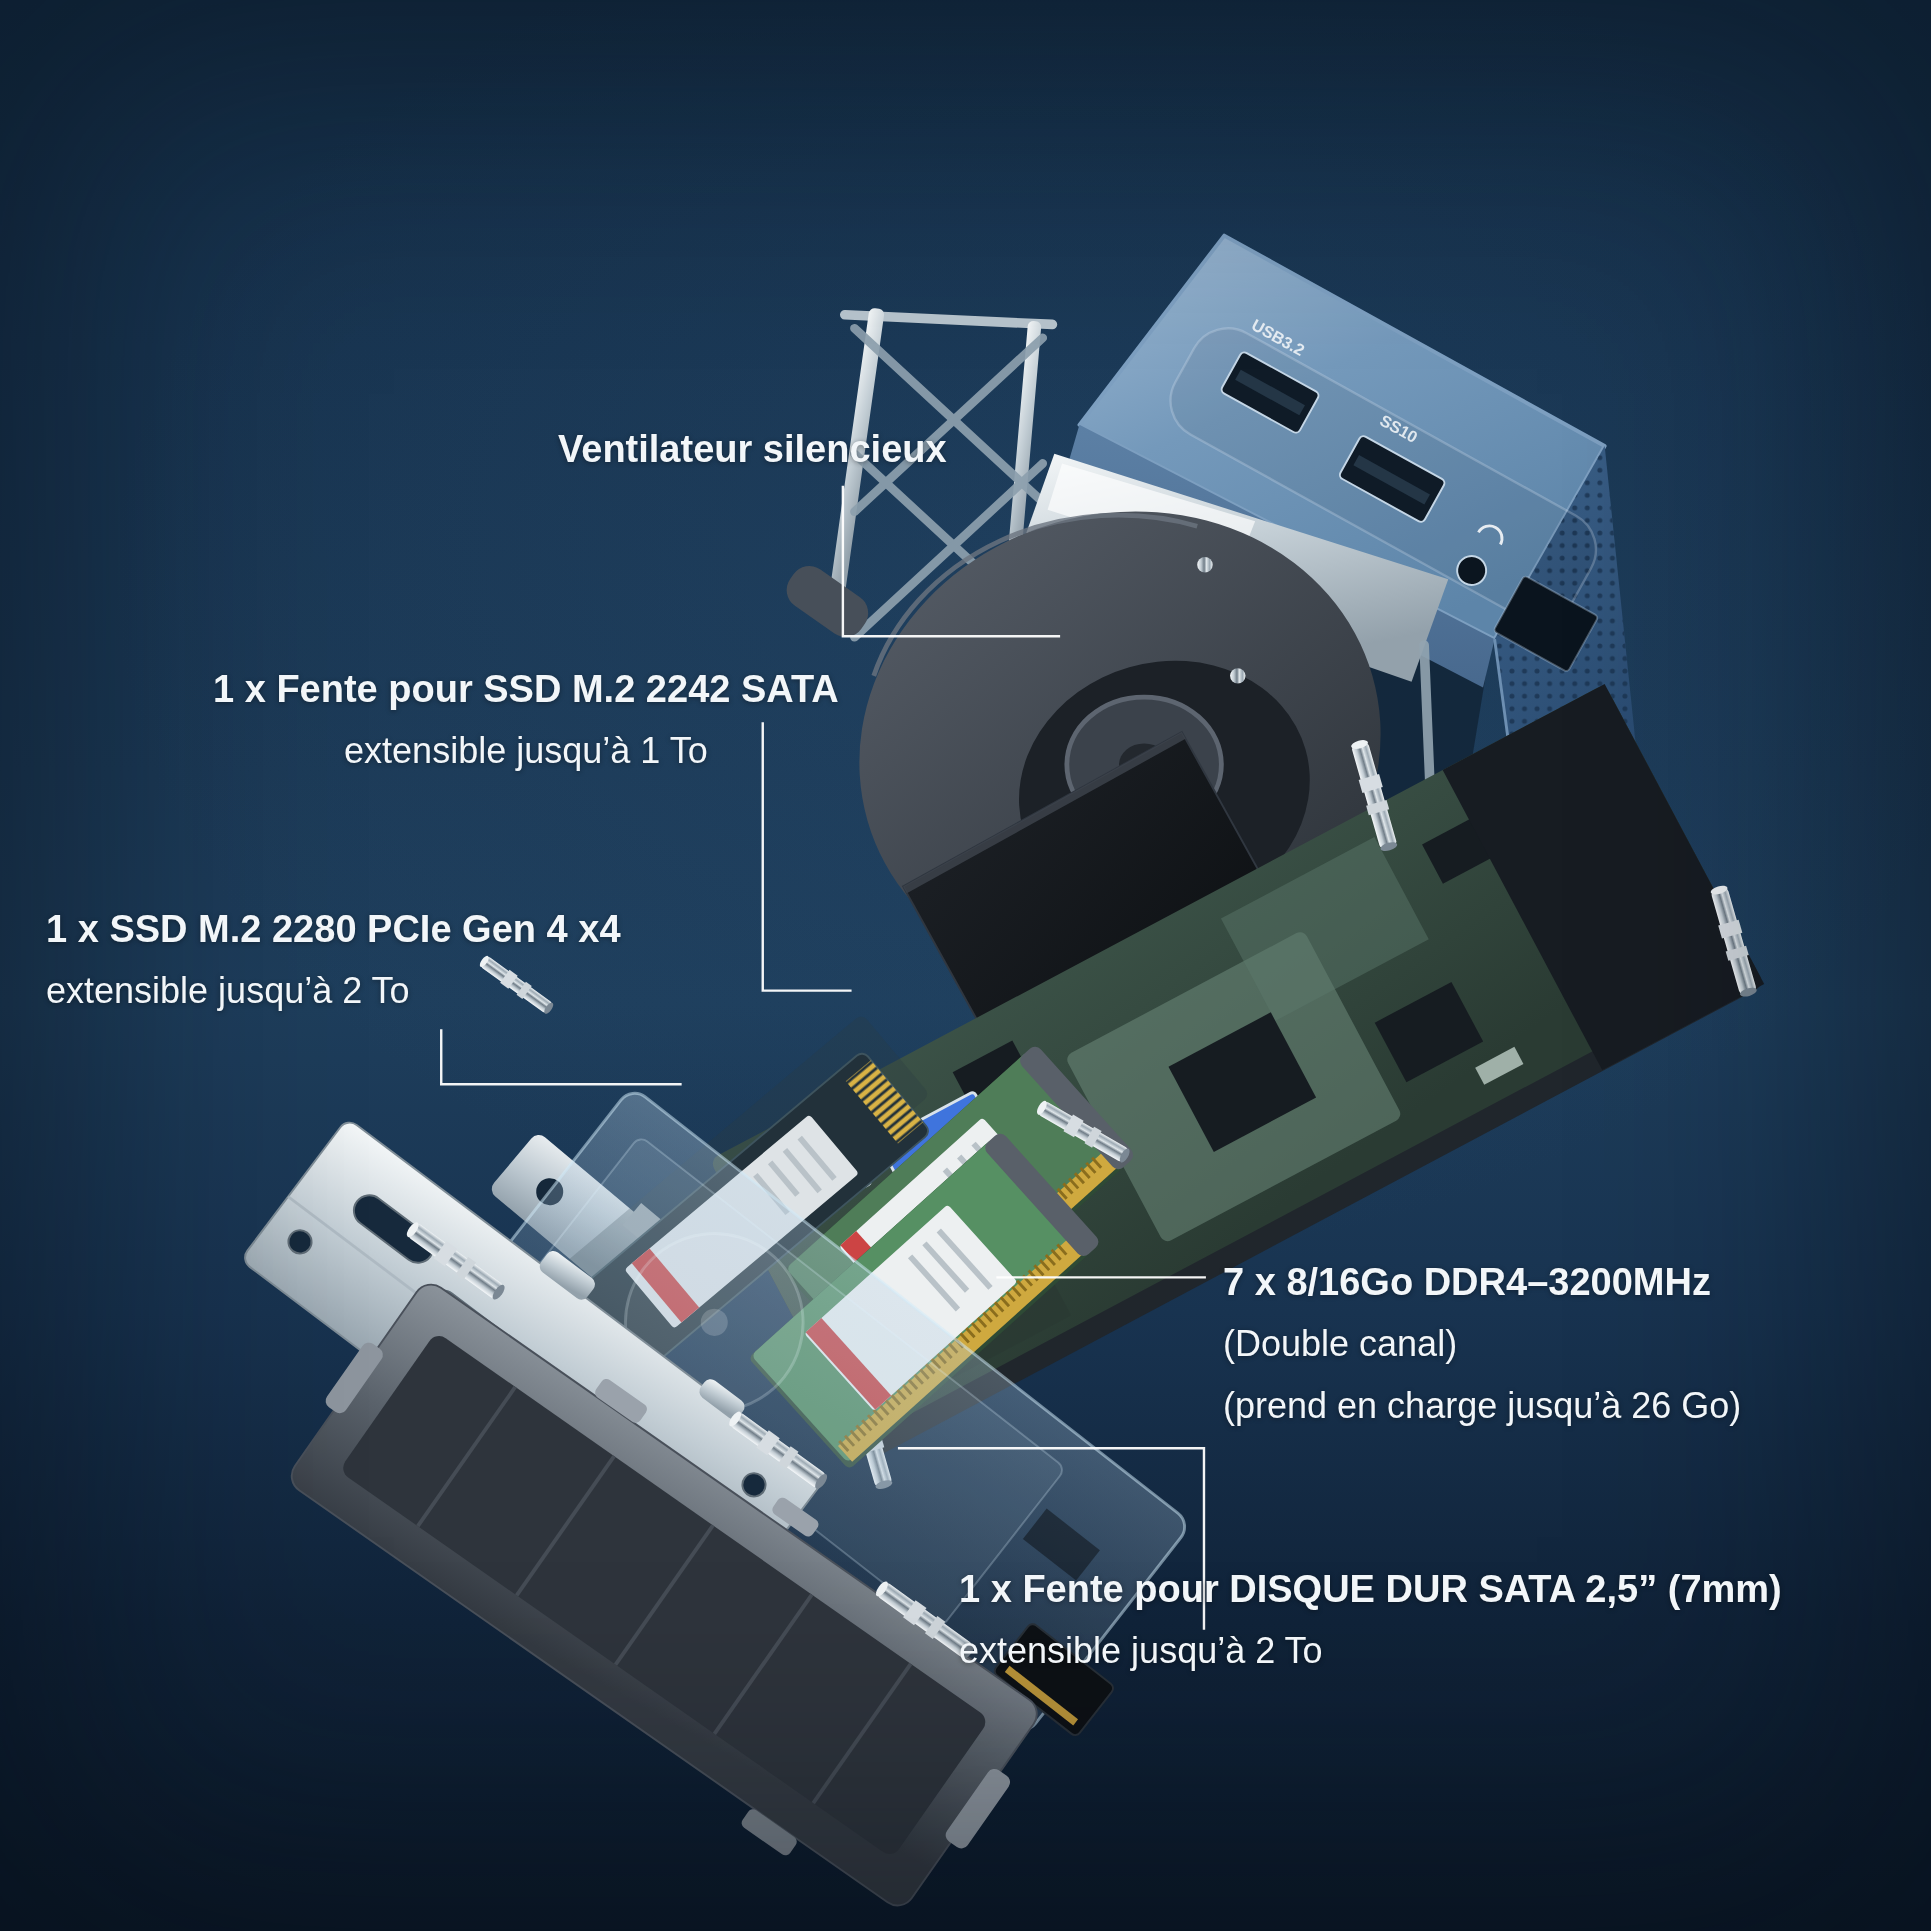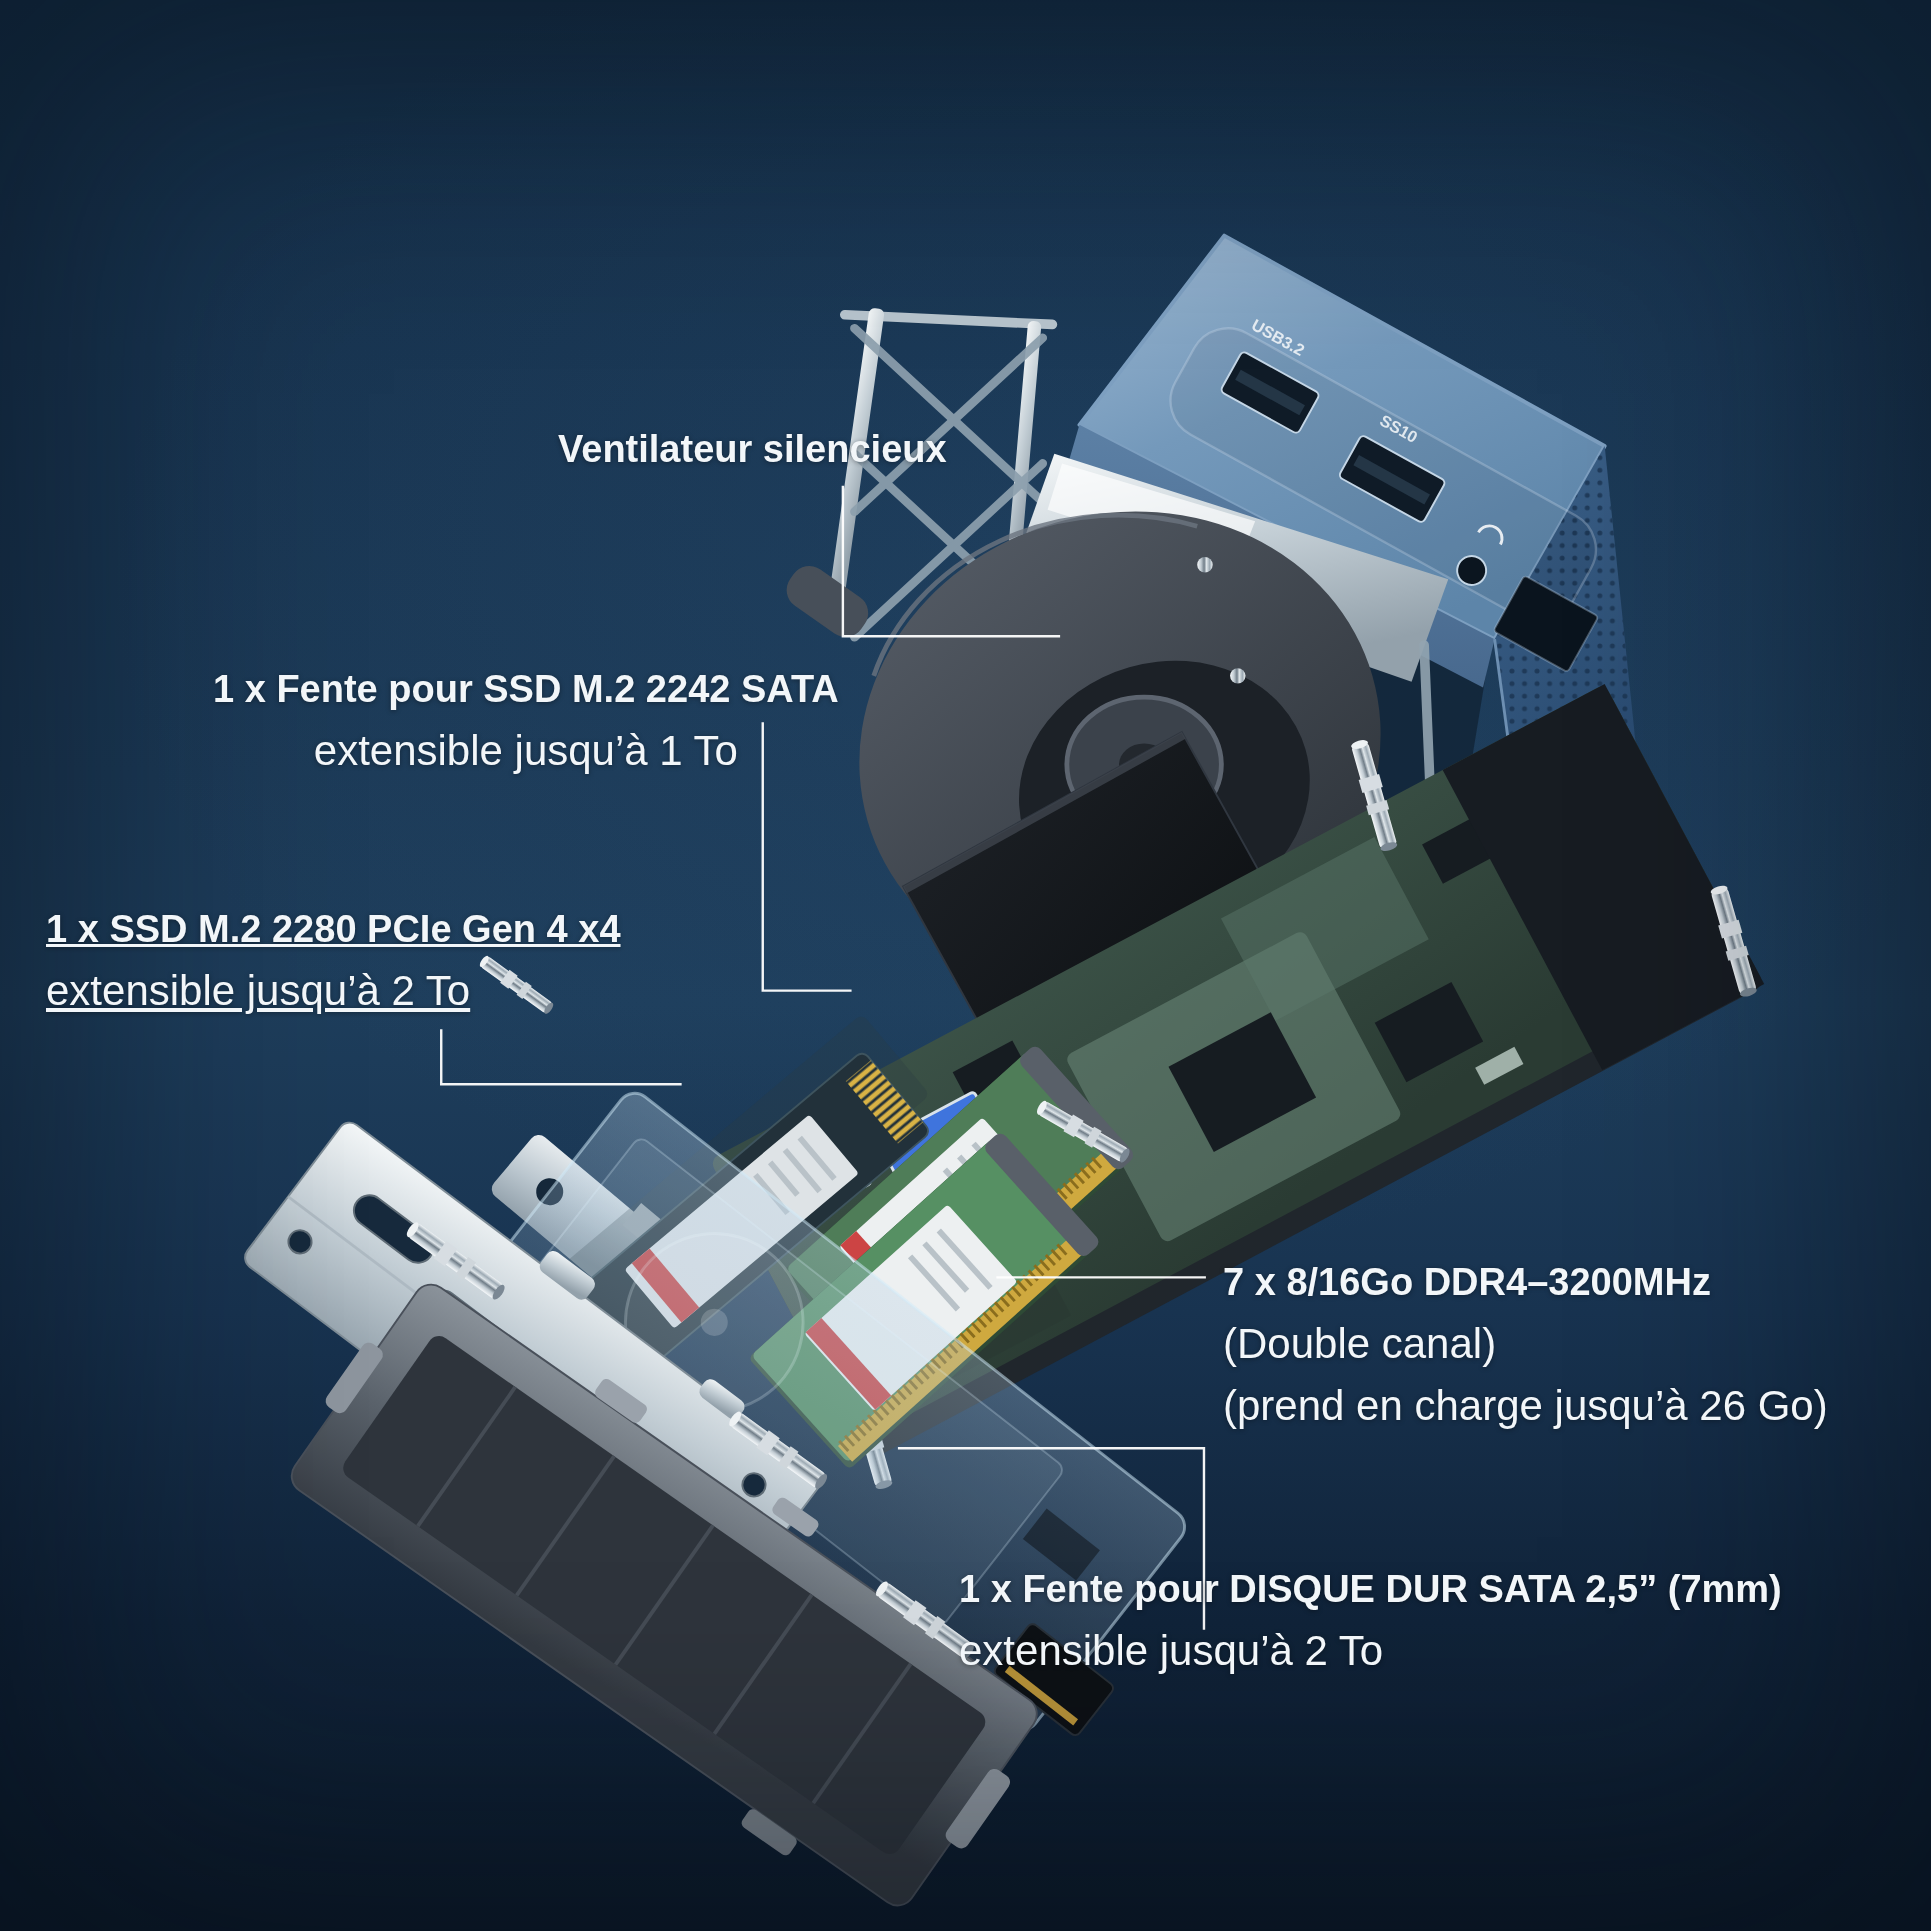--- a/index.html
+++ b/index.html
@@ -10,21 +10,21 @@
       radial-gradient(1545px 1110px at 55% 30%, rgba(48,92,132,.20), rgba(0,0,0,0) 62%),
       linear-gradient(180deg,#152f48 0%,#183450 18%,#1c3a57 40%,#1e3e5c 52%,#183350 68%,#102339 84%,#0c1a2a 100%);
   }
   #canvas::after{
     content:"";position:absolute;inset:0;pointer-events:none;
     box-shadow:inset 0 0 290px 87px rgba(4,11,19,.45);
   }
   #scene{position:absolute;left:0;top:0;}
   .label{position:absolute;color:#f2f6f9;text-shadow:0 1px 4.8px rgba(0,0,0,.38);z-index:5;}
   .t{font-size:38px;font-weight:bold;line-height:62px;white-space:nowrap;}
-  .s{font-size:42px;font-weight:400;line-height:62px;white-space:nowrap;}
+  .s{font-size:36px;font-weight:400;line-height:62px;white-space:nowrap;}
 </style>
 </head>
 <body>
 
 <div id="canvas">
 
 <svg id="scene" width="1931" height="1931" viewBox="0 0 2000 2000">
   <defs>
     <linearGradient id="caseTop" x1="0" y1="0" x2="0.6" y2="1">
       <stop offset="0" stop-color="#9db8d2"></stop>
@@ -289,21 +289,21 @@
 
 <div class="label" style="left:558px;top:418px;">
   <div class="t">Ventilateur silencieux</div>
 </div>
 
 <div class="label" style="left:213px;top:658px;text-align:center;">
   <div class="t">1 x Fente pour SSD M.2 2242 SATA</div>
   <div class="s">extensible jusqu’à 1 To</div>
 </div>
 
-<div class="label" style="left:46px;top:898px;text-decoration:underline;">
+<div class="label" style="left:46px;top:898px;">
   <div class="t">1 x SSD M.2 2280 PCIe Gen 4 x4</div>
   <div class="s">extensible jusqu’à 2 To</div>
 </div>
 
 <div class="label" style="left:1223px;top:1251px;">
   <div class="t">7 x 8/16Go DDR4–3200MHz</div>
   <div class="s">(Double canal)</div>
   <div class="s">(prend en charge jusqu’à 26 Go)</div>
 </div>
 

